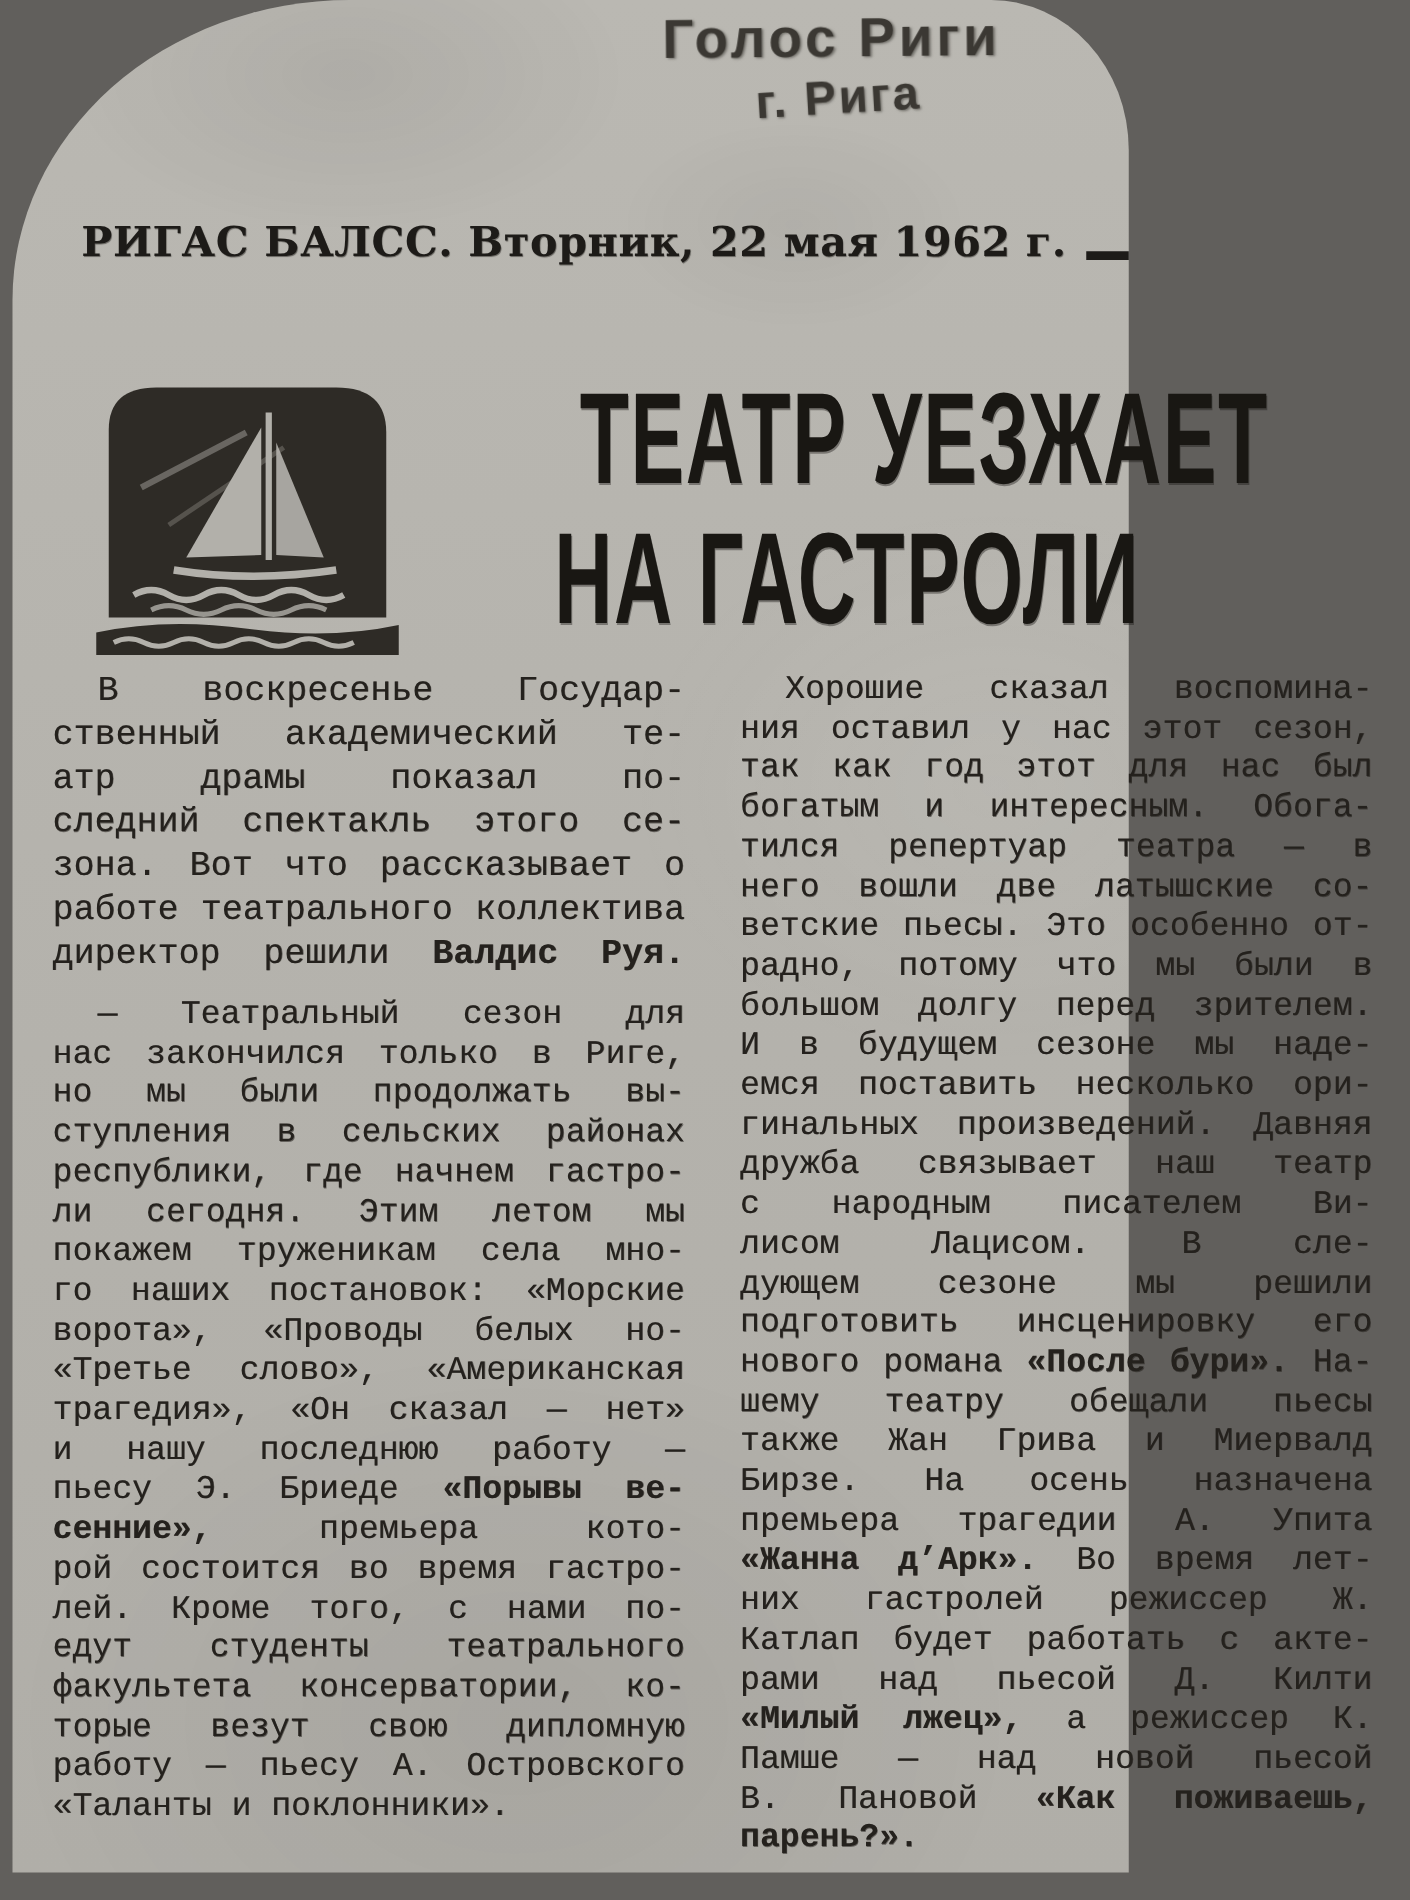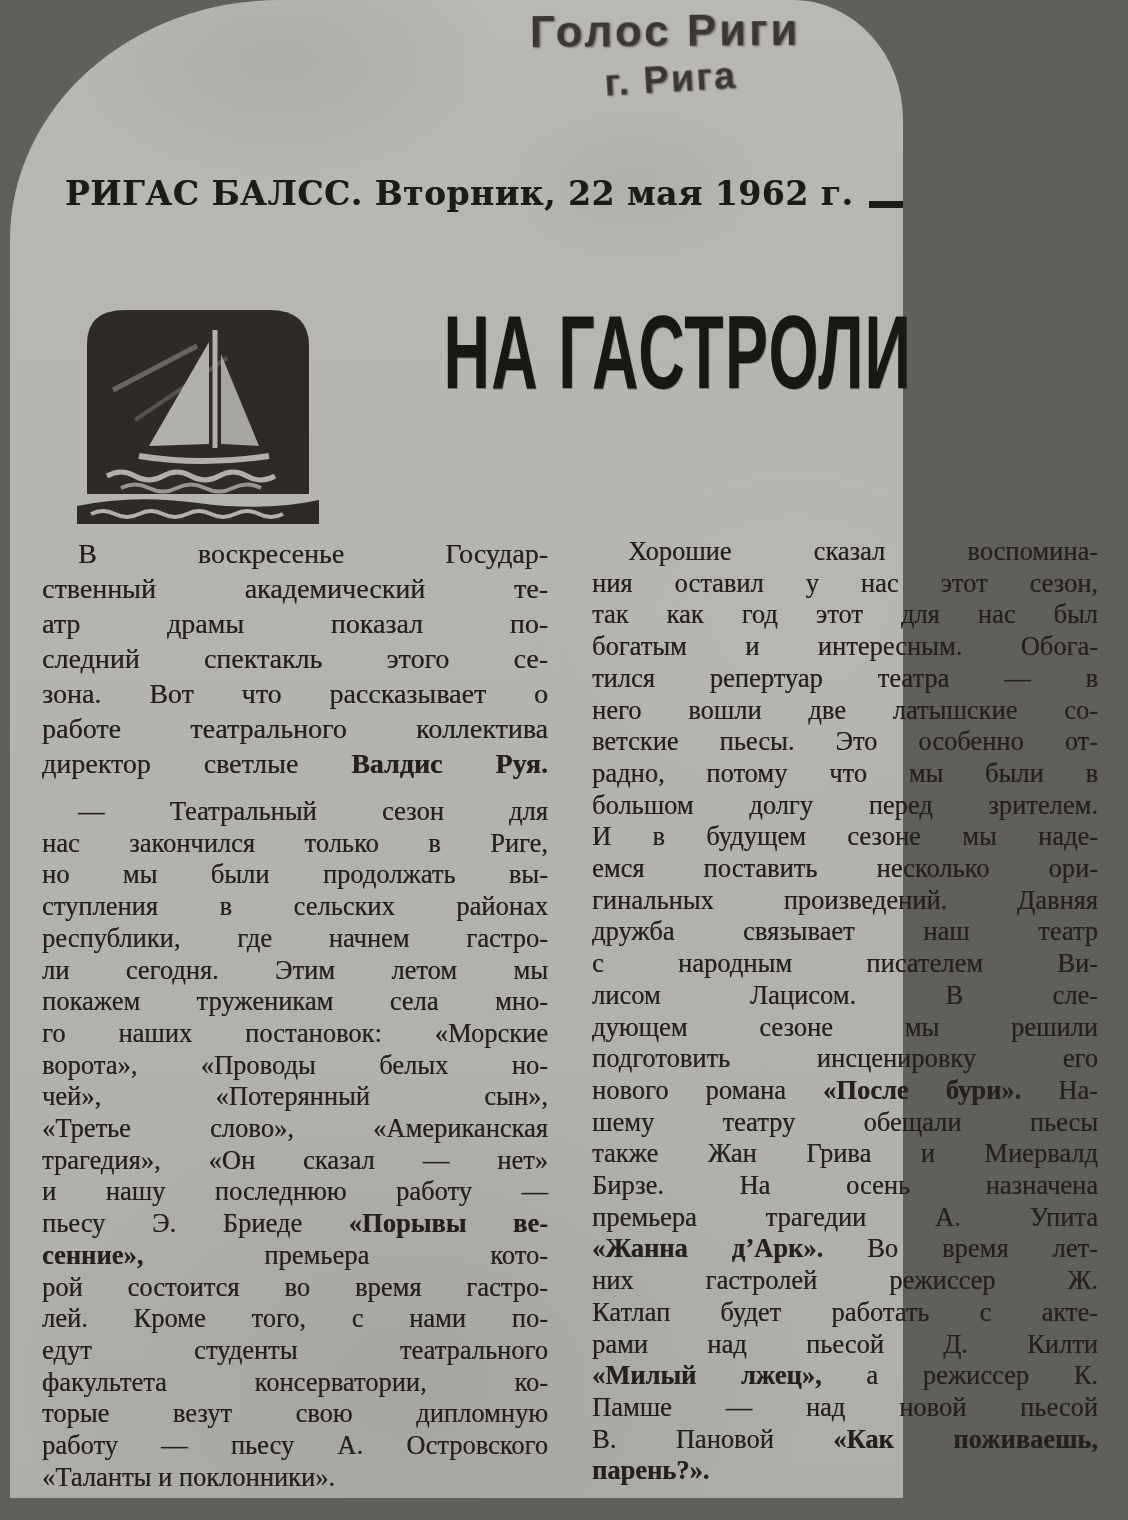--- a/index.html
+++ b/index.html
@@ -52,21 +52,21 @@
     text-align:center;color:#191713;
     font-family:"Liberation Sans",sans-serif;font-weight:bold;
   }
   .hline{height:112px;line-height:104px;white-space:nowrap;}
   .hspan{display:inline-block;transform:scale(0.67,1.08);transform-origin:center;
          font-size:96px;letter-spacing:2px;text-shadow:1px 1px 0 rgba(25,23,19,0.4);}
   
   .cols{
     position:absolute;top:536px;left:32px;
     display:flex;gap:44px;color:#24211d;
-    font-family:Liberation Serif, serif;
+    font-family:Liberation Mono, monospace;
     text-shadow:0.45px 0.35px 0.45px rgba(36,33,29,0.55);
     justify-content:space-between;
   }
   .col{width:506px;}
   .lead-par{font-size:28px;line-height:35px;}
   .body-par{font-size:26.5px;line-height:31.7px;}
   .para2{margin-top:15px;}
   .tl{text-align:justify;text-align-last:justify;}
   .tl.nj{text-align:left;text-align-last:left;}
   .tl.ind{text-indent:36px;}
@@ -97,45 +97,45 @@
       <path d="M148 56 L148 146 L186 148 Z" fill="#b2b0aa" opacity="0.92"></path>
       <path d="M66 158 Q128 168 196 158" stroke="#b2b0aa" stroke-width="6" fill="none"></path>
       <path d="M34 178 q14 -8 28 0 t28 0 t28 0 t28 0 t28 0 t28 0" stroke="#b2b0aa" stroke-width="5" fill="none"></path>
       <path d="M48 190 q14 -7 28 0 t28 0 t28 0 t28 0 t28 0" stroke="#b2b0aa" stroke-width="4" fill="none" opacity="0.8"></path>
       <path d="M4 208 Q60 196 125 205 T246 202 L246 226 L4 226 Z" fill="#2e2b26"></path>
       <path d="M18 216 q12 -6 24 0 t24 0 t24 0 t24 0 t24 0 t24 0 t24 0 t24 0" stroke="#b2b0aa" stroke-width="4" fill="none"></path>
     </svg>
   </div>
 
   <div class="headline">
+    <div class="hline"><span class="hspan">ТЕАТР УЕЗЖАЕТ</span></div>
     <div class="hline"><span class="hspan">НА ГАСТРОЛИ</span></div>
   </div>
 
   <div class="cols">
     <div class="col">
       <div class="lead-par">
           <div class="tl ind"><span>В воскресенье Государ-</span></div>
           <div class="tl"><span>ственный академический те-</span></div>
           <div class="tl"><span>атр драмы показал по-</span></div>
           <div class="tl"><span>следний спектакль этого се-</span></div>
           <div class="tl"><span>зона. Вот что рассказывает о</span></div>
           <div class="tl"><span>работе театрального коллектива</span></div>
-          <div class="tl"><span>директор светлые </span><span class="b">Валдис Руя.</span></div>
+          <div class="tl"><span>директор решили </span><span class="b">Валдис Руя.</span></div>
         </div>
       <div class="body-par para2">
           <div class="tl ind"><span>— Театральный сезон для</span></div>
           <div class="tl"><span>нас закончился только в Риге,</span></div>
           <div class="tl"><span>но мы были продолжать вы-</span></div>
           <div class="tl"><span>ступления в сельских районах</span></div>
           <div class="tl"><span>республики, где начнем гастро-</span></div>
           <div class="tl"><span>ли сегодня. Этим летом мы</span></div>
           <div class="tl"><span>покажем труженикам села мно-</span></div>
           <div class="tl"><span>го наших постановок: «Морские</span></div>
           <div class="tl"><span>ворота», «Проводы белых но-</span></div>
-          <div class="tl"><span>чей», «Потерянный сын»,</span></div>
           <div class="tl"><span>«Третье слово», «Американская</span></div>
           <div class="tl"><span>трагедия», «Он сказал — нет»</span></div>
           <div class="tl"><span>и нашу последнюю работу —</span></div>
           <div class="tl"><span>пьесу Э. Бриеде </span><span class="b">«Порывы ве-</span></div>
           <div class="tl"><span class="b">сенние»,</span><span> премьера кото-</span></div>
           <div class="tl"><span>рой состоится во время гастро-</span></div>
           <div class="tl"><span>лей. Кроме того, с нами по-</span></div>
           <div class="tl"><span>едут студенты театрального</span></div>
           <div class="tl"><span>факультета консерватории, ко-</span></div>
           <div class="tl"><span>торые везут свою дипломную</span></div>

